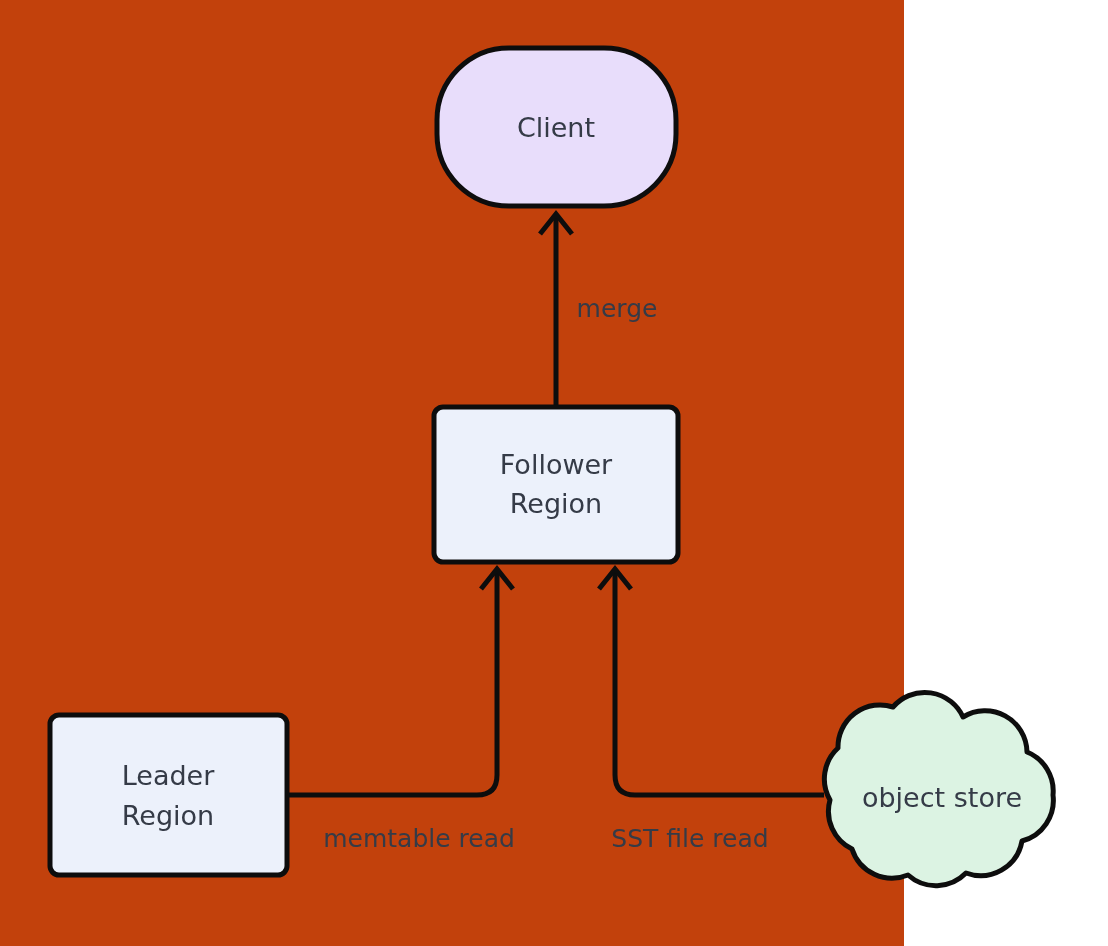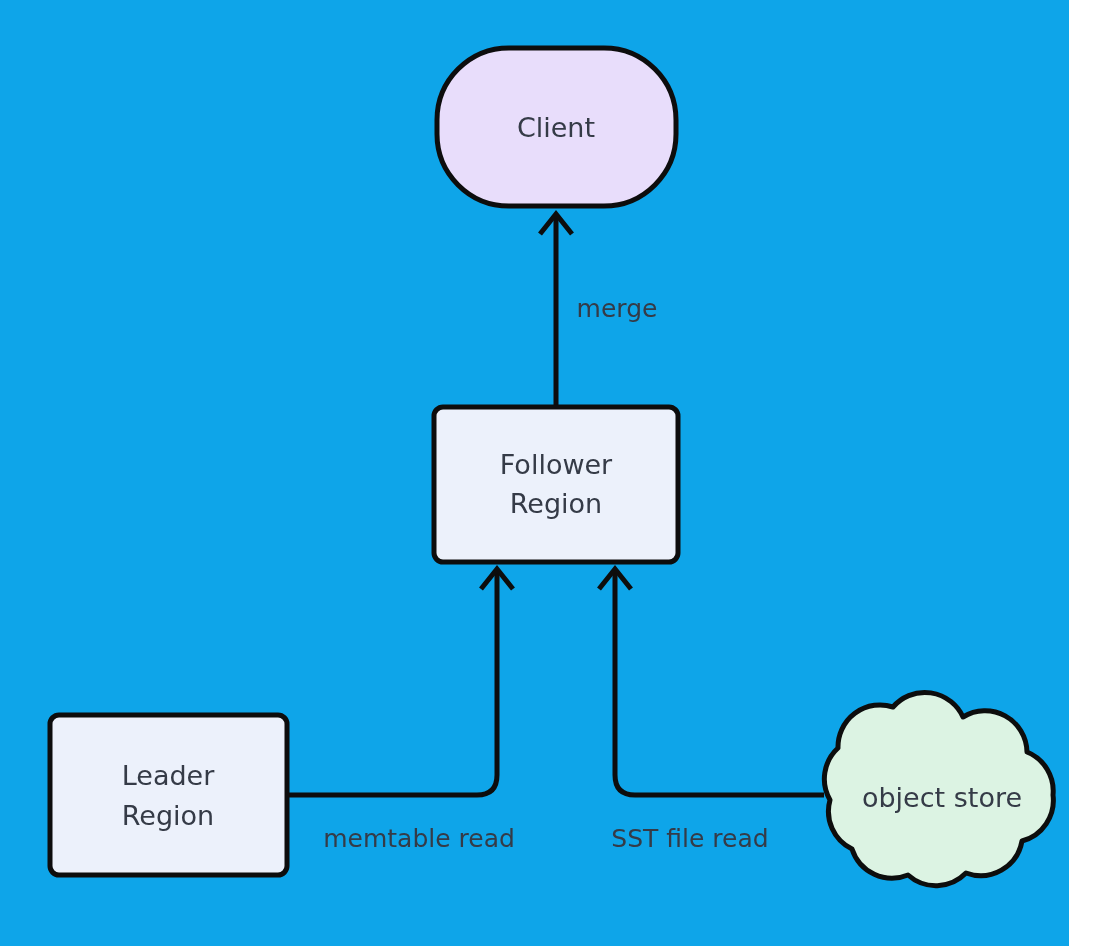--- a/index.html
+++ b/index.html
@@ -9,23 +9,23 @@
     background: #ffffff;
   }
   body {
     width: 1108px;
     height: 946px;
     font-family: "DejaVu Sans", "Liberation Sans", sans-serif;
     overflow: hidden;
   }
   #diagram-root {
     position: relative;
-    width: 1069px;
+    width: 904px;
     height: 946px;
-    background: #0ea5e9;
+    background: #c2410c;
   }
   #diagram-svg {
     position: absolute;
     top: 0;
     left: 0;
     width: 1108px;
     height: 946px;
     display: block;
   }
   .node-label {

